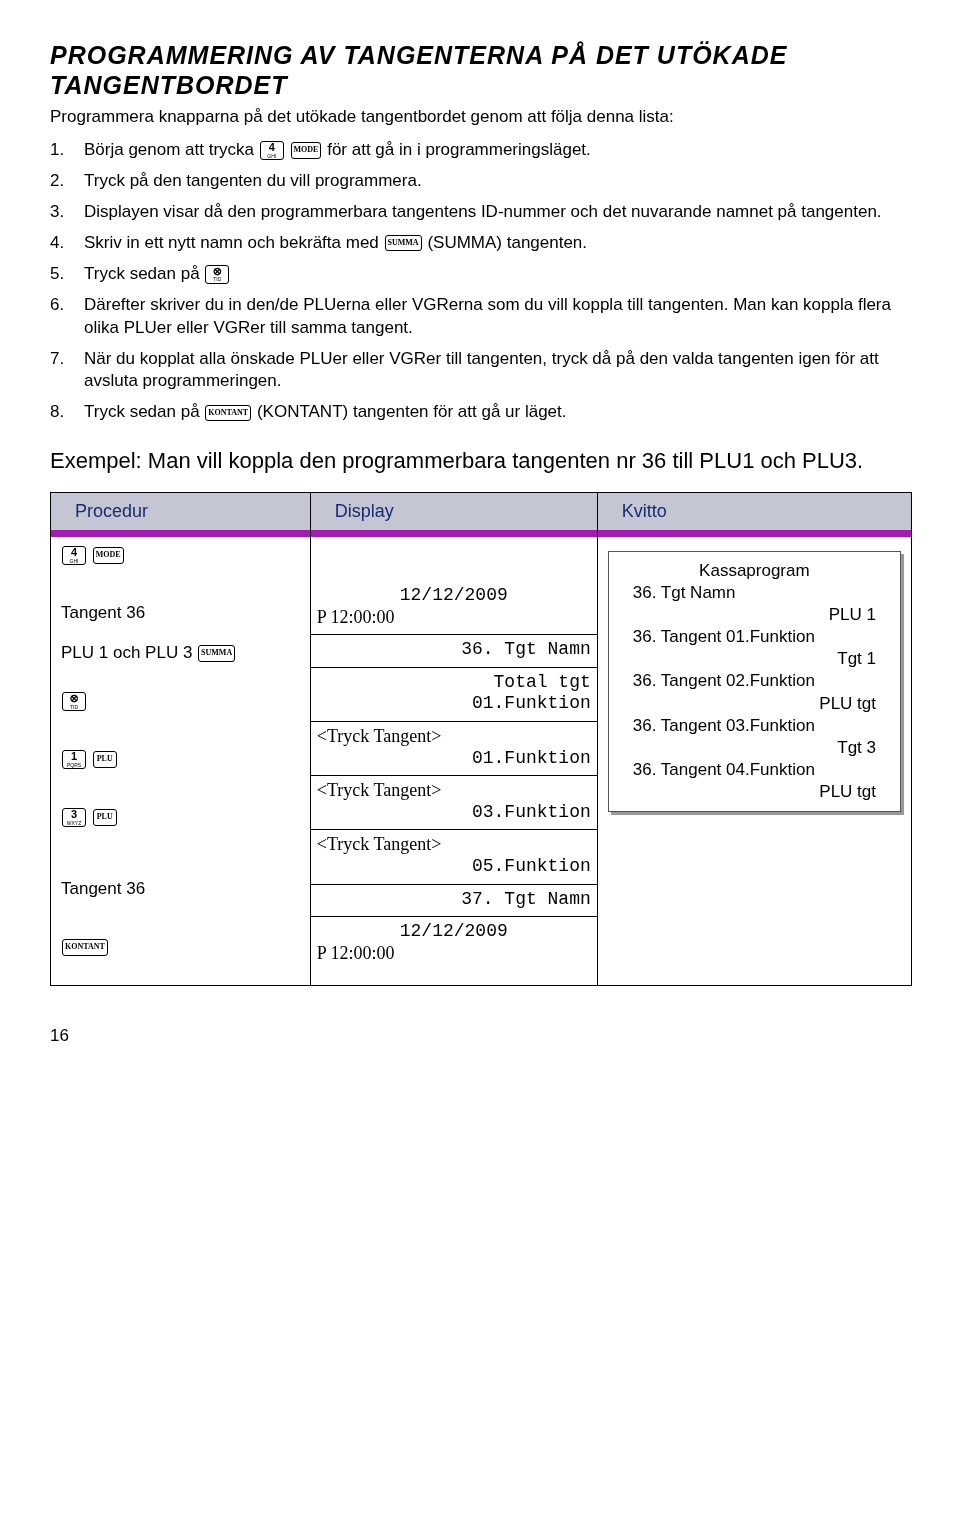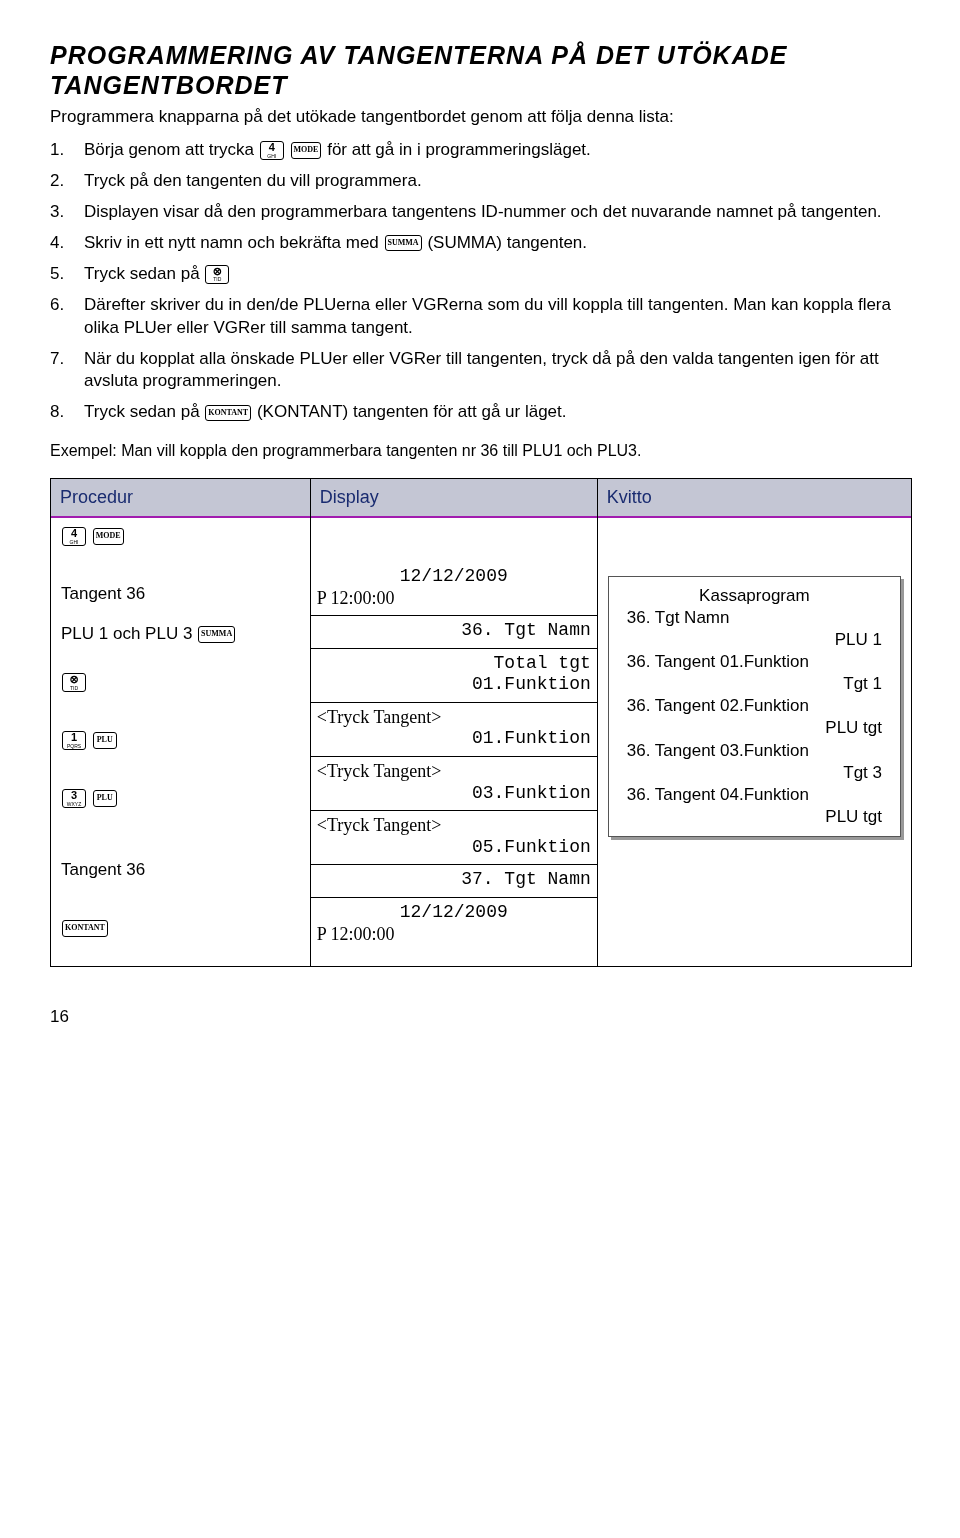--- a/index.html
+++ b/index.html
@@ -66,43 +66,43 @@
     display: block;
   }
   .keycap.word {
     font-size: 8px;
     font-weight: bold;
     padding: 3px 2px;
     vertical-align: middle;
     font-family: Liberation Serif, serif;
   }
   .example {
-    font-size: 16px;
+    font-size: 22px;
     line-height: 1.35;
     margin-bottom: 16px;
   }
   .table-wrap {
     border: 1px solid #000;
     display: flex;
     width: 100%;
     background: #fff;
   }
   .col {
     flex: 1;
     border-right: 1px solid #000;
     display: flex;
     flex-direction: column;
   }
   .col:last-child { border-right: none; }
   .col-head {
     background: #c4c6d4;
     font-size: 18px;
     color: #192b70;
-    padding: 8px 9px;
-    border-bottom: 2px solid #a21caf;
+    padding: 8px 24px;
+    border-bottom: 7px solid #a21caf;
   }
   .col-body {
     padding: 8px 10px;
     flex: 1;
   }
   .proc-row {
     margin-bottom: 20px;
     font-size: 17px;
   }
   .disp-box {
@@ -114,35 +114,35 @@
     text-align: left;
     margin-bottom: 0;
   }
   .disp-box:last-child { border-bottom: none; }
   .disp-box .r { text-align: right; display: block; }
   .disp-box .l { text-align: left; display: block; font-family: Liberation Serif, serif; }
   .disp-box .c { text-align: center; display:block;}
   .receipt {
     border: 1px solid #555;
     box-shadow: 3px 3px 0 #999;
-    padding: 8px 18px;
+    padding: 8px 24px;
     font-family: "Comic Sans MS", cursive, sans-serif;
     font-size: 17px;
     line-height: 1.3;
     margin: 6px 0 0 0;
   }
   .receipt .center { text-align:center; display:block; }
   .receipt .right { text-align:right; display:block;}
   .pagenum {
     font-size: 17px;
     margin-top: 40px;
   }
   .proc-col { flex: 0.95; }
   .disp-col { flex: 1.05; }
-  .kvit-col { flex: 1.15; gap: 44px; }
+  .kvit-col { flex: 1.15; }
   .col-body.dispbody { padding: 0; margin-top: 44px; }
   .h38{height:38px}
   .h52{height:52px}
   .h20{height:20px}
   .h28{height:28px}
 </style>
 </head>
 <body>
 
 <h1>PROGRAMMERING AV TANGENTERNA PÅ DET UTÖKADE TANGENTBORDET</h1>

